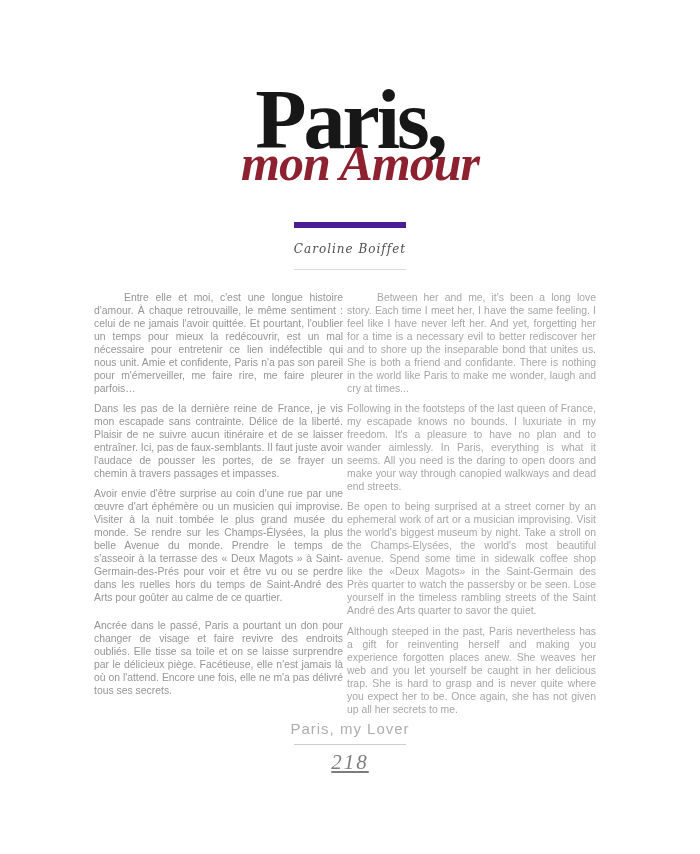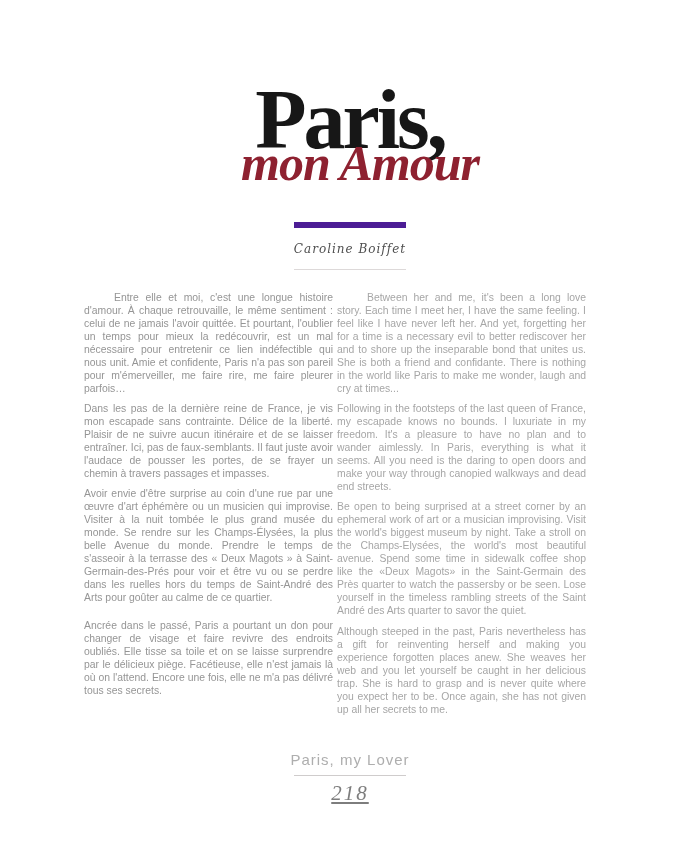--- a/index.html
+++ b/index.html
@@ -65,42 +65,42 @@
     font-size: 12px;
     color: #4f4f4f;
     letter-spacing: 1px;
     white-space: nowrap;
   }
 
   
   .columns {
     position: absolute;
     top: 291px;
-    left: 84px;
+    left: 94px;
     width: 502px;
     display: flex;
     gap: 4px;
   }
   .col {
     flex: 1;
     font-size: 10.4px;
     line-height: 13px;
     text-align: justify;
   }
   .col-fr { color: #959595; }
   .col-en { color: #a6a6a6; }
   .col p { margin: 0 0 7px 0; }
   .col p.indent { text-indent: 30px; }
   .col-fr p.last-para { margin-top: 15px; }
   .col-en p.last-para { margin-top: 8px; }
 
   
   .footer {
     position: absolute;
-    top: 751px;
+    top: 720px;
     left: 0;
     right: 0;
     text-align: center;
   }
   .footer-caption {
     font-size: 15px;
     letter-spacing: 1px;
     color: #aeaeae;
   }
   .footer-divider {

